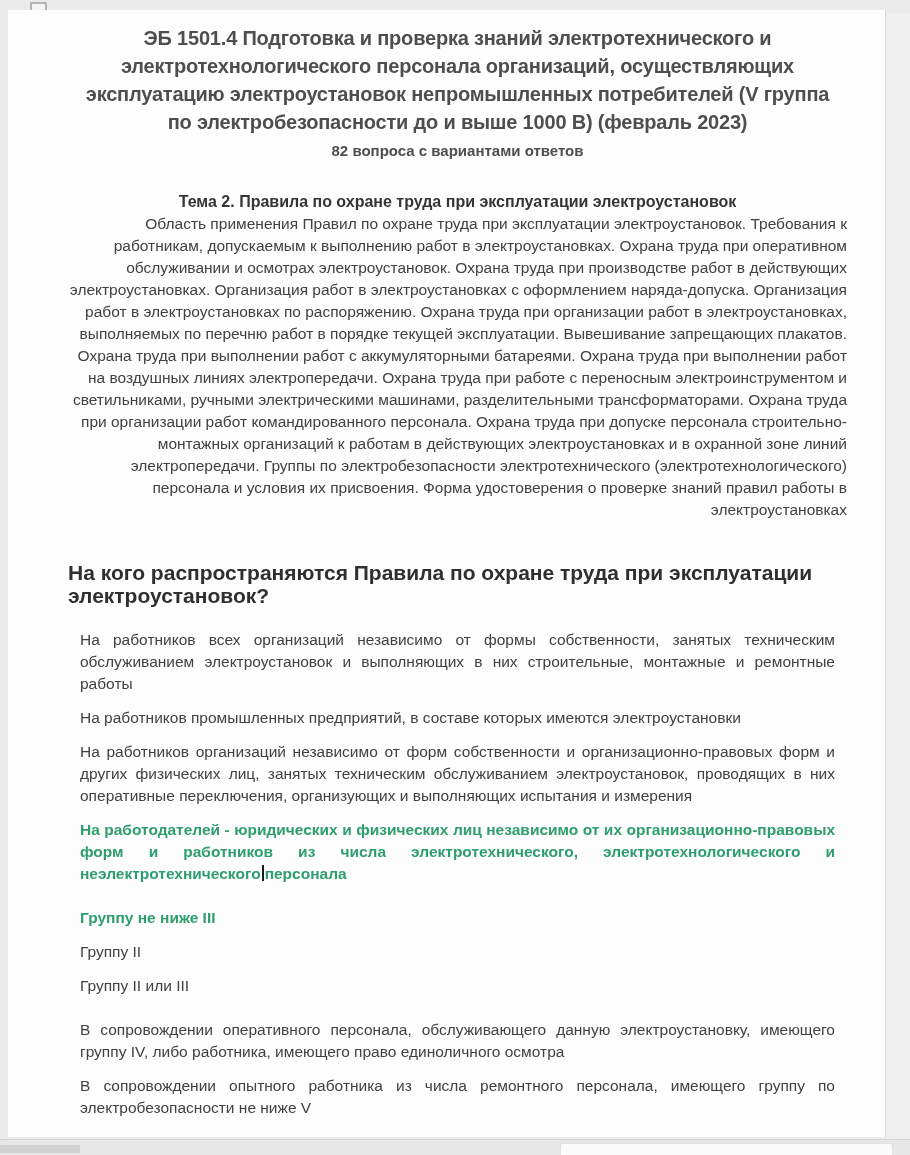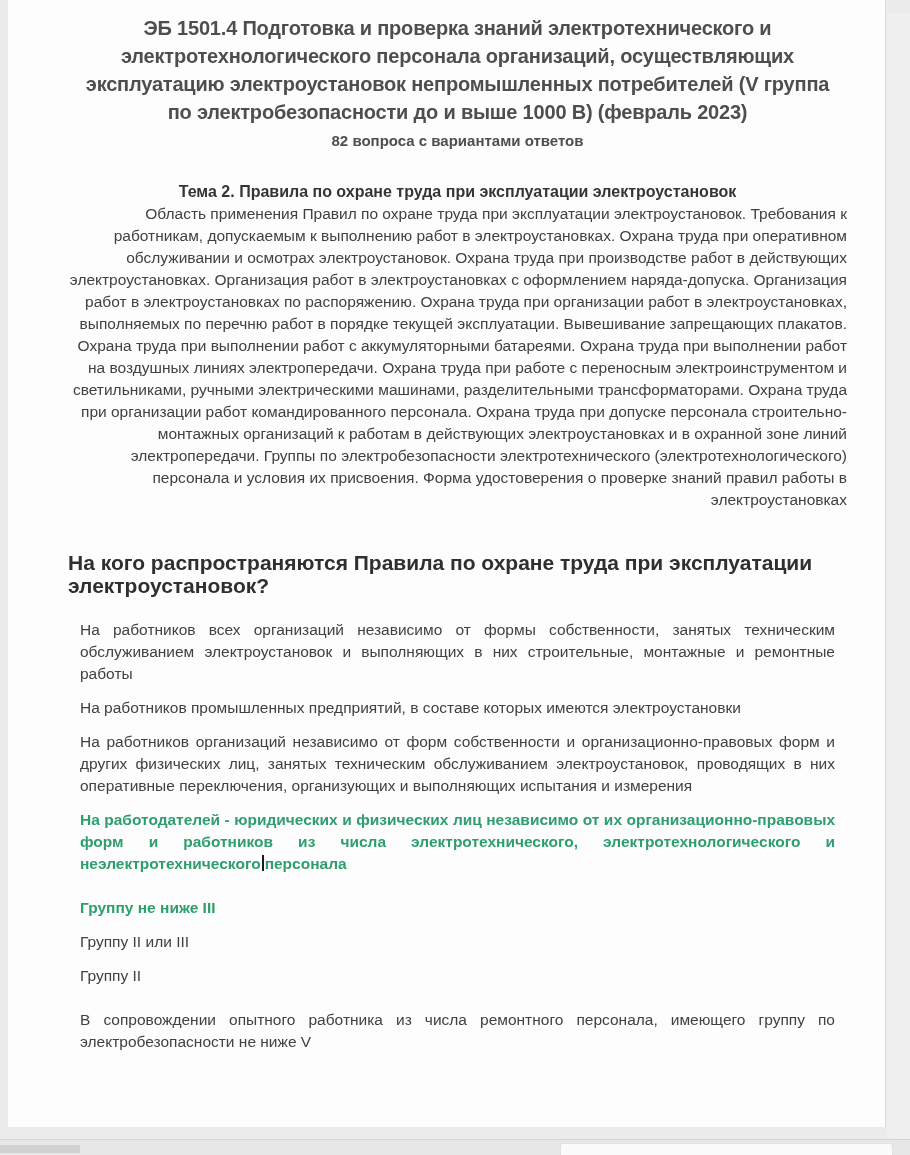--- a/index.html
+++ b/index.html
@@ -13,21 +13,21 @@
   .viewport{position:absolute;inset:0;}
 
   
   .corner-artifact{
     position:absolute;left:30px;top:2px;width:13px;height:9px;
     border:2px solid #b4b4b6;background:#f5f5f5;border-radius:1px;
   }
 
   
   .page{
-    position:absolute;left:8px;top:0;width:878px;height:1127px;
+    position:absolute;left:8px;top:10px;width:878px;height:1127px;
     background:#fdfdfd;
     border-right:1px solid #dcdcdc;
     box-sizing:border-box;
     padding:14px 38px 0 60px;
     overflow:hidden;
   }
 
   .doc-title{
     margin:0 auto;max-width:760px;
     font-size:20px;line-height:28px;font-weight:700;
@@ -104,25 +104,26 @@
     <div class="question">На кого распространяются Правила по охране труда при эксплуатации электроустановок?</div>
     <div class="answers">
       <p class="answer justify">На работников всех организаций независимо от формы собственности, занятых техническим обслуживанием электроустановок и выполняющих в них строительные, монтажные и ремонтные работы</p>
       <p class="answer">На работников промышленных предприятий, в составе которых имеются электроустановки</p>
       <p class="answer justify">На работников организаций независимо от форм собственности и организационно-правовых форм и других физических лиц, занятых техническим обслуживанием электроустановок, проводящих в них оперативные переключения, организующих и выполняющих испытания и измерения</p>
       <p class="answer justify correct"><span>На работодателей - юридических и физических лиц независимо от их организационно-правовых форм и работников из числа электротехнического, электротехнологического и неэлектротехнического</span><span class="caret"></span><span>персонала</span></p>
     </div>
 
     <div class="answers">
       <p class="answer correct">Группу не ниже III</p>
+      <p class="answer">Группу II</p>
       <p class="answer">Группу II или III</p>
-      <p class="answer">Группу II</p>
     </div>
 
     <div class="answers">
+      <p class="answer justify">В сопровождении оперативного персонала, обслуживающего данную электроустановку, имеющего группу IV, либо работника, имеющего право единоличного осмотра</p>
       <p class="answer justify">В сопровождении опытного работника из числа ремонтного персонала, имеющего группу по электробезопасности не ниже V</p>
     </div>
 
   </div>
 
   <div class="footer-strip">
     <div class="footer-thumb"></div>
     <div class="footer-panel"></div>
   </div>
 

